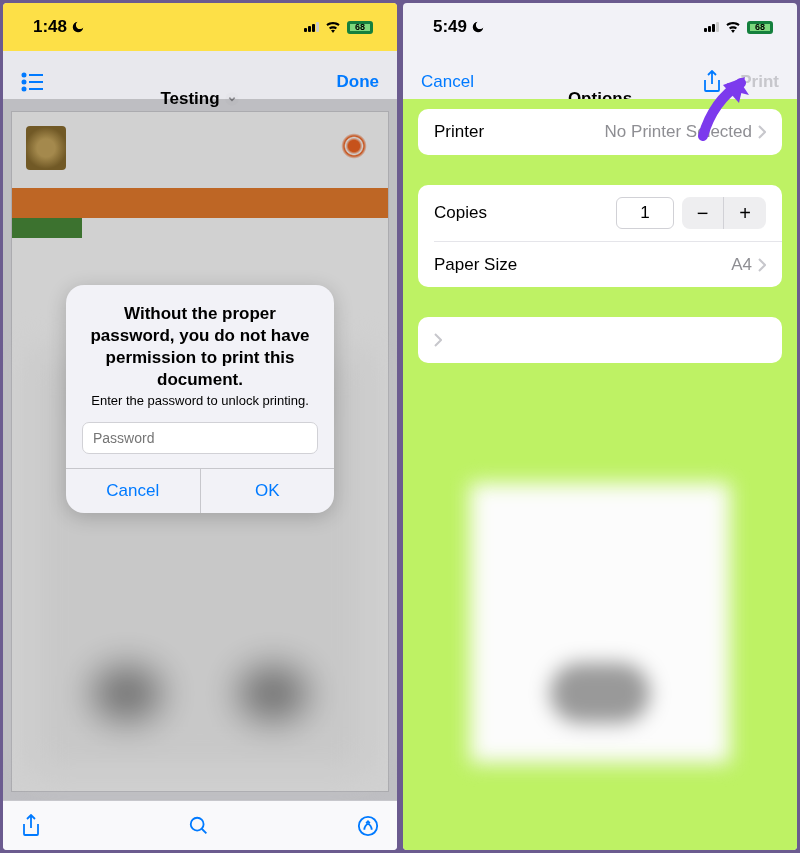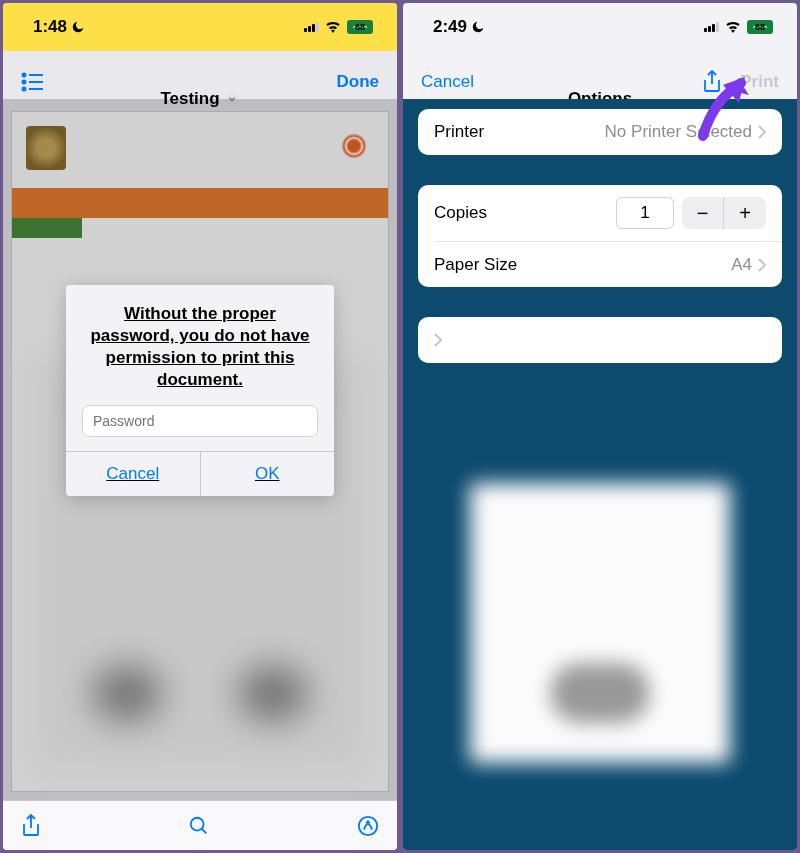--- a/index.html
+++ b/index.html
@@ -35,21 +35,21 @@
     .phone-left .status-bar { background: #fde047; }
     .status-right { display: flex; align-items: center; gap: 6px; }
     .signal, .wifi { display: flex; align-items: flex-end; gap: 1px; }
     .signal span { width: 3px; background: #000; border-radius: 1px; }
     .signal span:nth-child(1){height:4px}
     .signal span:nth-child(2){height:6px}
     .signal span:nth-child(3){height:8px}
     .signal span:nth-child(4){height:10px; background:#ccc;}
     .battery-box {
       width: 26px; height: 13px;
-      border: 6px solid #15803d;
+      border: 3px solid #15803d;
       border-radius: 3px;
       padding: 1px;
       display: flex;
       align-items: center;
       justify-content: center;
       font-size: 9px;
       font-weight: 600;
       background: #7dd87d;
     }
     .nav-bar {
@@ -105,24 +105,23 @@
     .dim-overlay {
       position: absolute; inset: 0;
       background: rgba(0,0,0,0.18);
     }
     .alert {
       position: absolute;
       top: 186px; left: 50%;
       transform: translateX(-50%);
       width: 268px;
       background: #f2f2f7;
-      border-radius: 4px;
+      border-radius: 18px;
       overflow: hidden;
       box-shadow: 0 4px 20px rgba(0,0,0,0.2);
-      text-decoration: underline;
     }
     .alert-body { padding: 18px 16px 14px; text-align: center; }
     .alert-title { font-size: 17px; font-weight: 600; line-height: 1.3; }
     .alert-msg { font-size: 13px; color: #000; margin-top: 2px; }
     .alert-input {
       width: 100%; margin-top: 14px;
       padding: 7px 10px;
       border: 1px solid #d1d1d6;
       border-radius: 7px;
       font-size: 14px;
@@ -175,21 +174,21 @@
       display: flex; align-items: center; justify-content: center;
       margin-right: 8px;
       font-size: 17px;
     }
     .stepper-btn {
       width: 42px; height: 32px;
       display: flex; align-items: center; justify-content: center;
       font-size: 20px; color: #000; cursor: pointer;
     }
     .stepper-btn:first-of-type { border-right: 1px solid #d1d1d6; }
-    .right-content { flex: 1; background: #0c4a6e; padding-top: 8px; overflow: hidden; }
+    .right-content { flex: 1; background: #bef264; padding-top: 8px; overflow: hidden; }
     .preview-area {
       margin-top: 100px;
       padding: 20px 60px;
       display: flex; justify-content: center;
     }
     .preview-page {
       width: 260px; height: 280px;
       background: #fcfcfc;
       box-shadow: 0 1px 3px rgba(0,0,0,0.1);
       filter: blur(10px);
@@ -277,20 +276,21 @@
         <div class="blob b1"></div>
           <div class="blob b2"></div>
         <div class="blob b3"></div>
           <div class="blob b4"></div>
       </div>
     </div>
     <div class="dim-overlay"></div>
     <div class="alert">
       <div class="alert-body">
         <div class="alert-title">Without the proper password, you do not have permission to print this document.</div>
+        <div class="alert-msg">Enter the password to unlock printing.</div>
         <input class="alert-input" type="password" placeholder="Password" style="">
       </div>
       <div class="alert-buttons">
         <div style="font-weight:400">Cancel</div>
         <div style="font-weight:400">OK</div>
       </div>
     </div>
   </div>
   <div class="toolbar">
     <span class="icon-btn">
@@ -308,21 +308,21 @@
       <svg width="22" height="22" viewBox="0 0 24 24" fill="none" stroke="#007aff" stroke-width="2">
           <circle cx="12" cy="12" r="10"></circle>
           <path d="M8 16c0-3 2-6 4-6s4 3 4 6M10 9l2-2 2 2"></path>
         </svg>
     </span>
   </div>
 </div>
 
 <div class="phone">
   <div class="status-bar">
-    <span>2:49</span>
+    <span>5:49</span>
     <span style="margin-left:4px">
       <svg width="14" height="14" viewBox="0 0 24 24" fill="#000">
           <path d="M21 12.79A9 9 0 1111.21 3a7 7 0 109.79 9.79z"></path>
         </svg>
     </span>
     <div style="flex:1"></div>
     <div class="status-right">
       <div class="signal">
           <span></span>
           <span></span>

